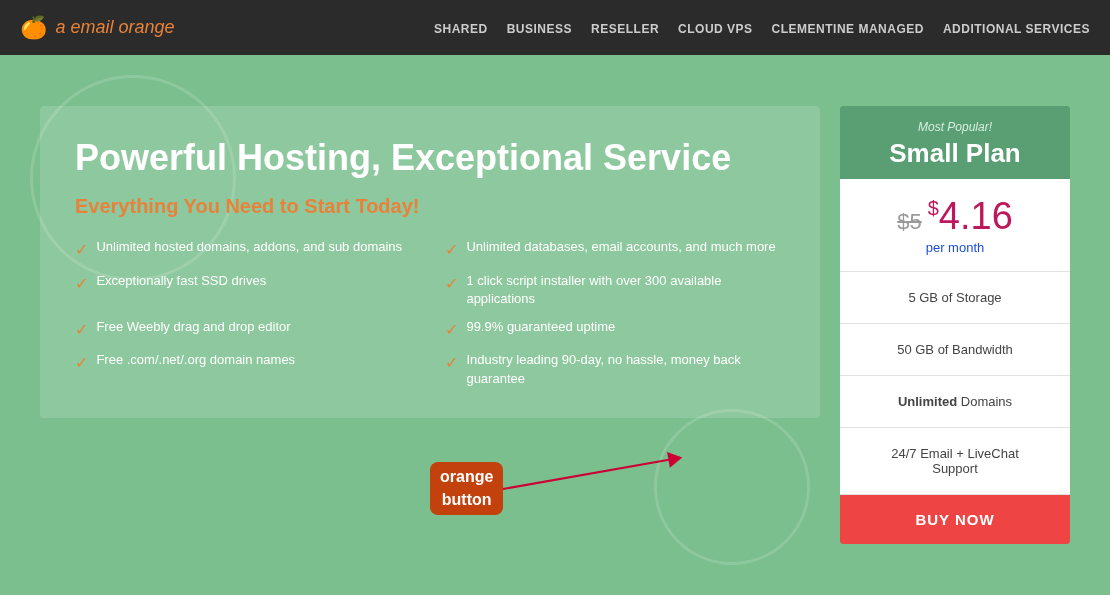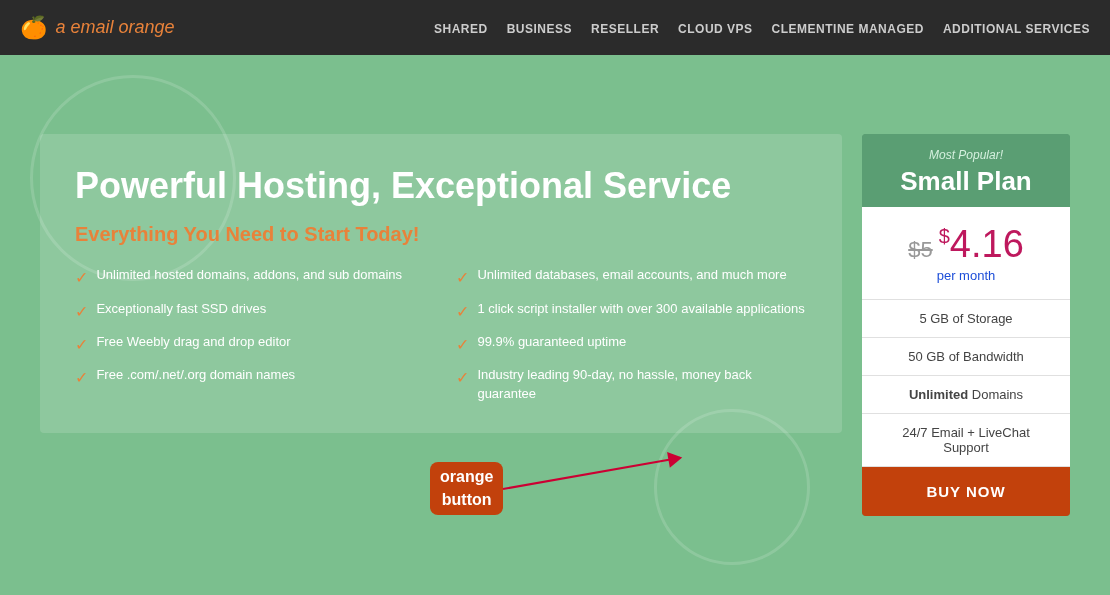--- a/index.html
+++ b/index.html
@@ -166,21 +166,21 @@
       transform: translateY(-50%);
       width: 0;
       height: 0;
       border-left: 14px solid #cc0033;
       border-top: 8px solid transparent;
       border-bottom: 8px solid transparent;
     }
 
     
     .right-panel {
-      width: 208px;
+      width: 230px;
       background: #5a9e73;
       border-radius: 4px;
       overflow: hidden;
       flex-shrink: 0;
     }
     .plan-header {
       background: #5a9e73;
       text-align: center;
       padding: 14px 10px 10px;
       color: #fff;
@@ -225,32 +225,32 @@
     .per-month {
       font-size: 13px;
       color: #1d4ed8;
       margin-top: 2px;
     }
     .plan-features {
       background: #fff;
     }
     .plan-feature-row {
       text-align: center;
-      padding: 11px 10px;
+      padding: 18px 10px;
       font-size: 13px;
       color: #444;
       border-top: 1px solid #e0e0e0;
     }
     .plan-feature-row strong {
       font-weight: bold;
     }
     .buy-now-btn {
       display: block;
       width: 100%;
-      background: #c2410c;
+      background: #ef4444;
       color: #fff;
       text-align: center;
       padding: 16px;
       font-size: 15px;
       font-weight: bold;
       letter-spacing: 1px;
       border: none;
       cursor: pointer;
       text-transform: uppercase;
       border-top: 1px solid #e0e0e0;

